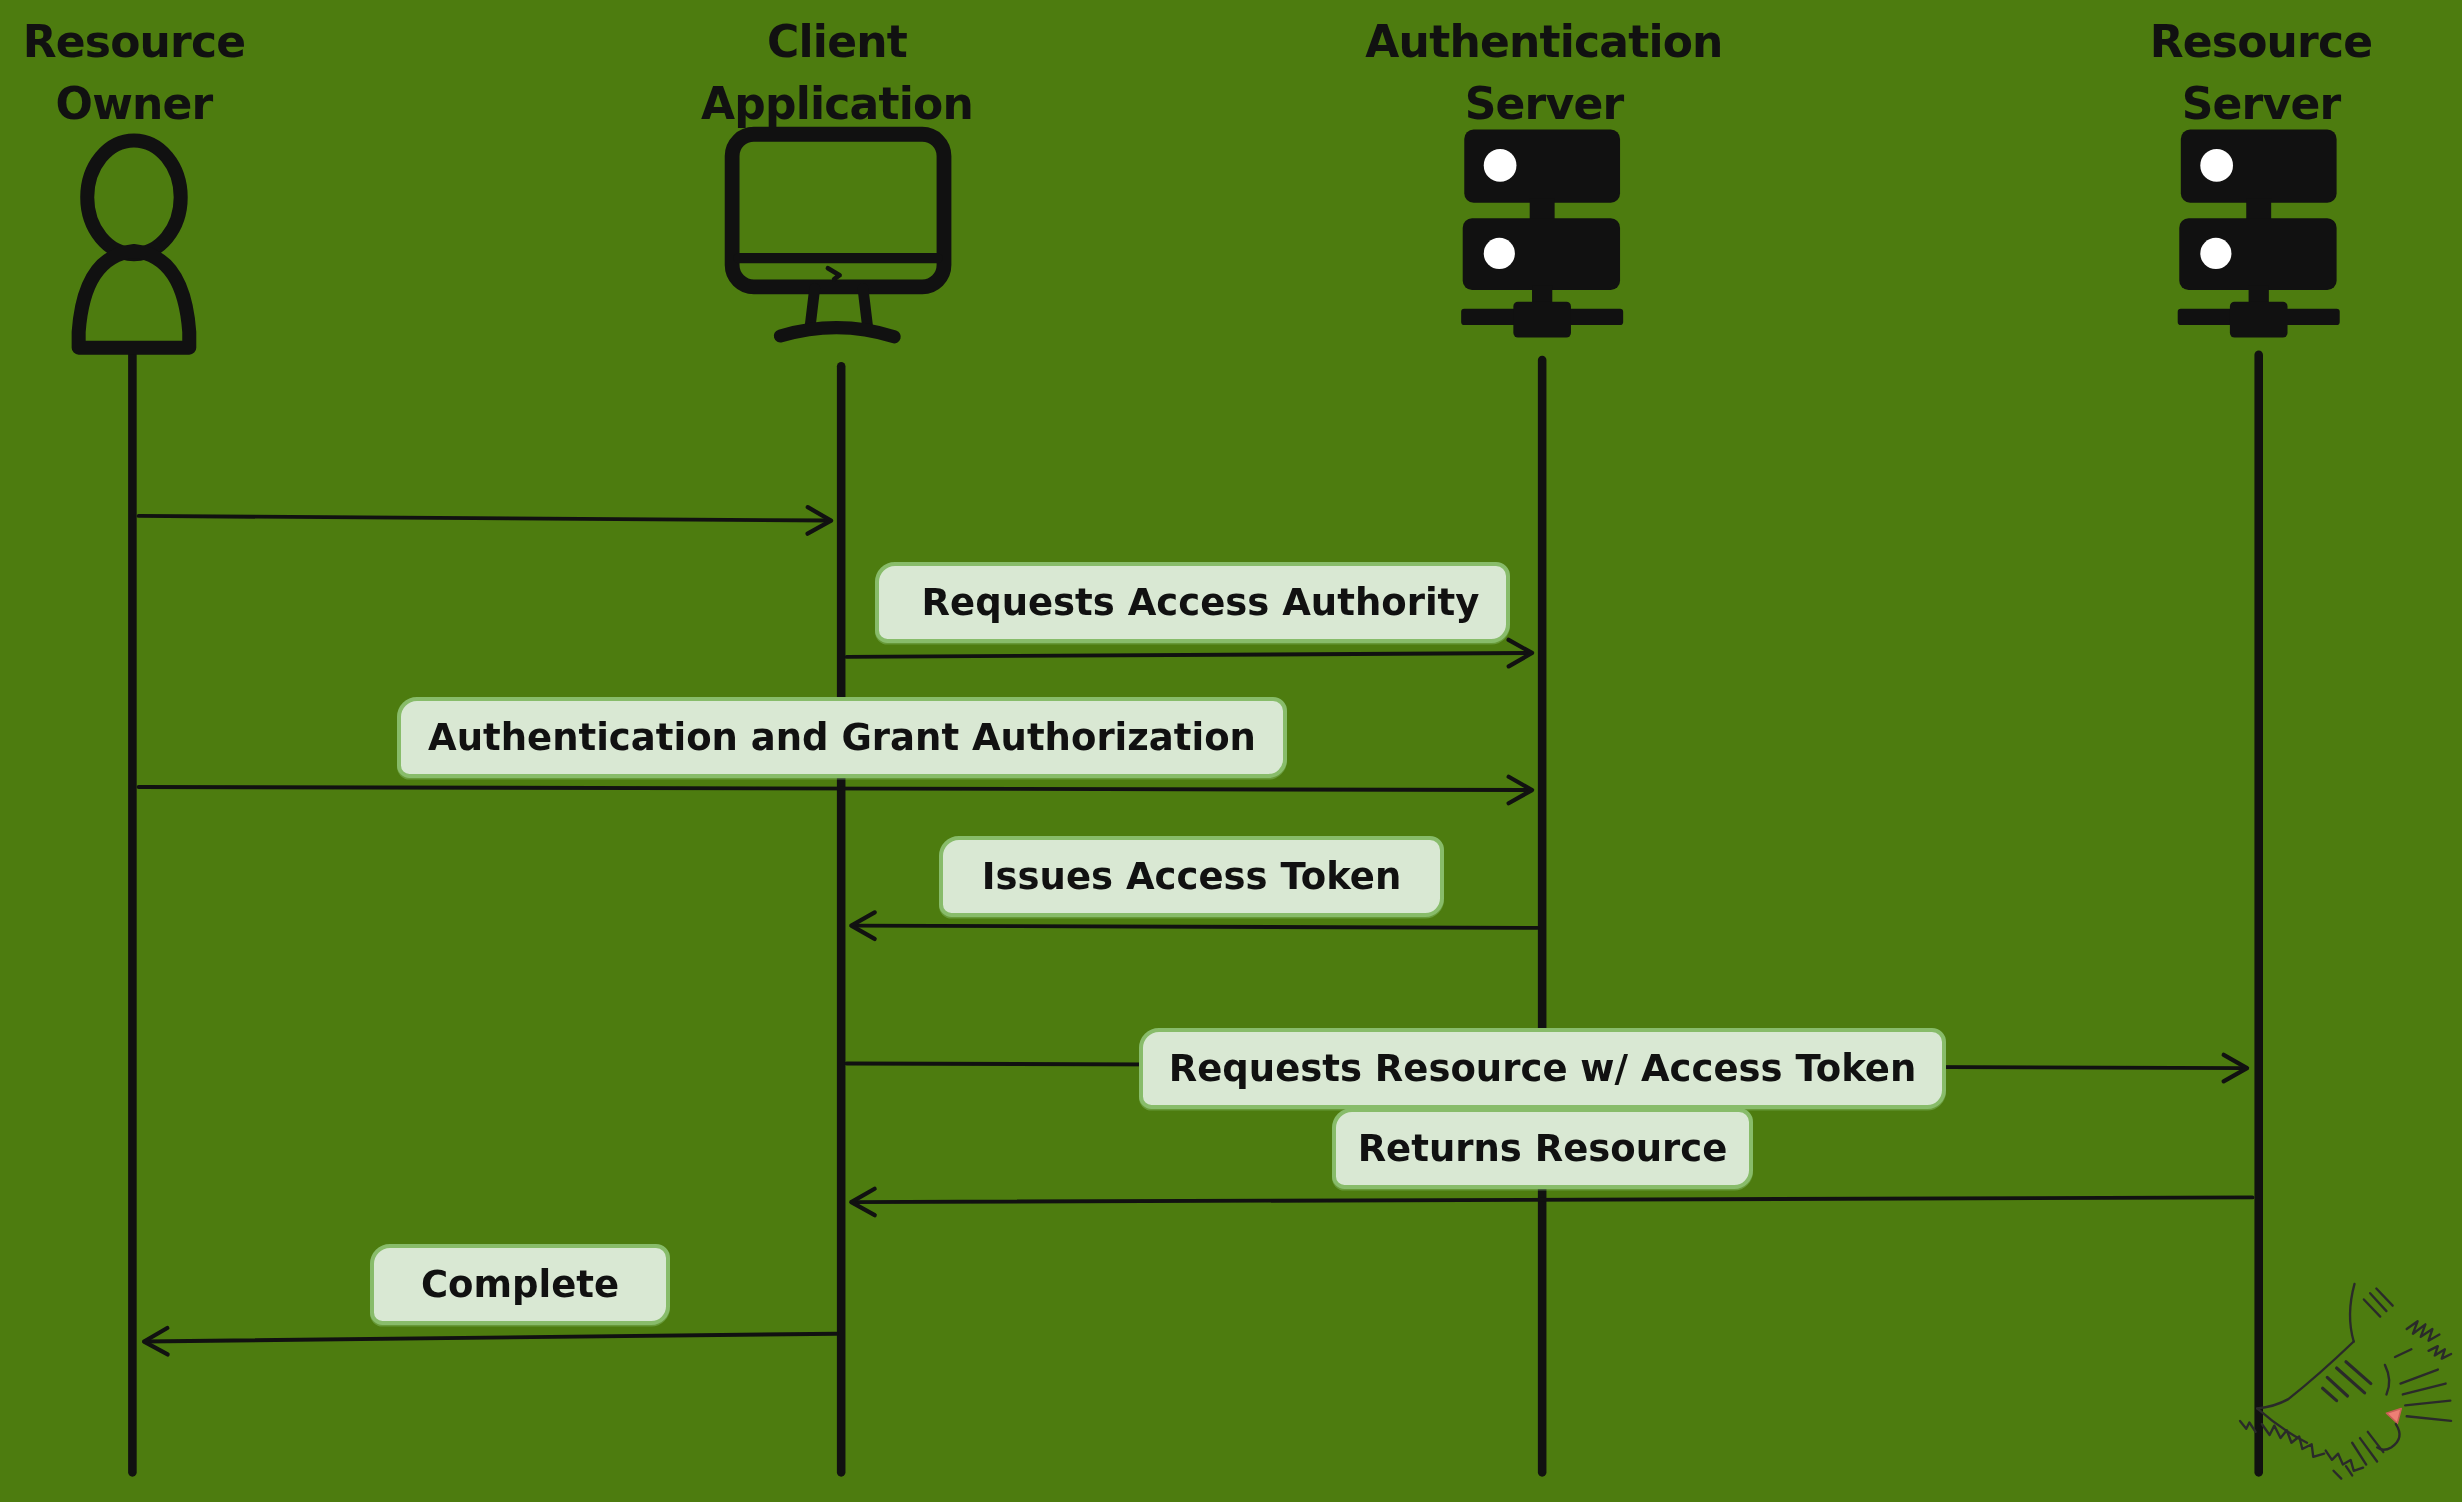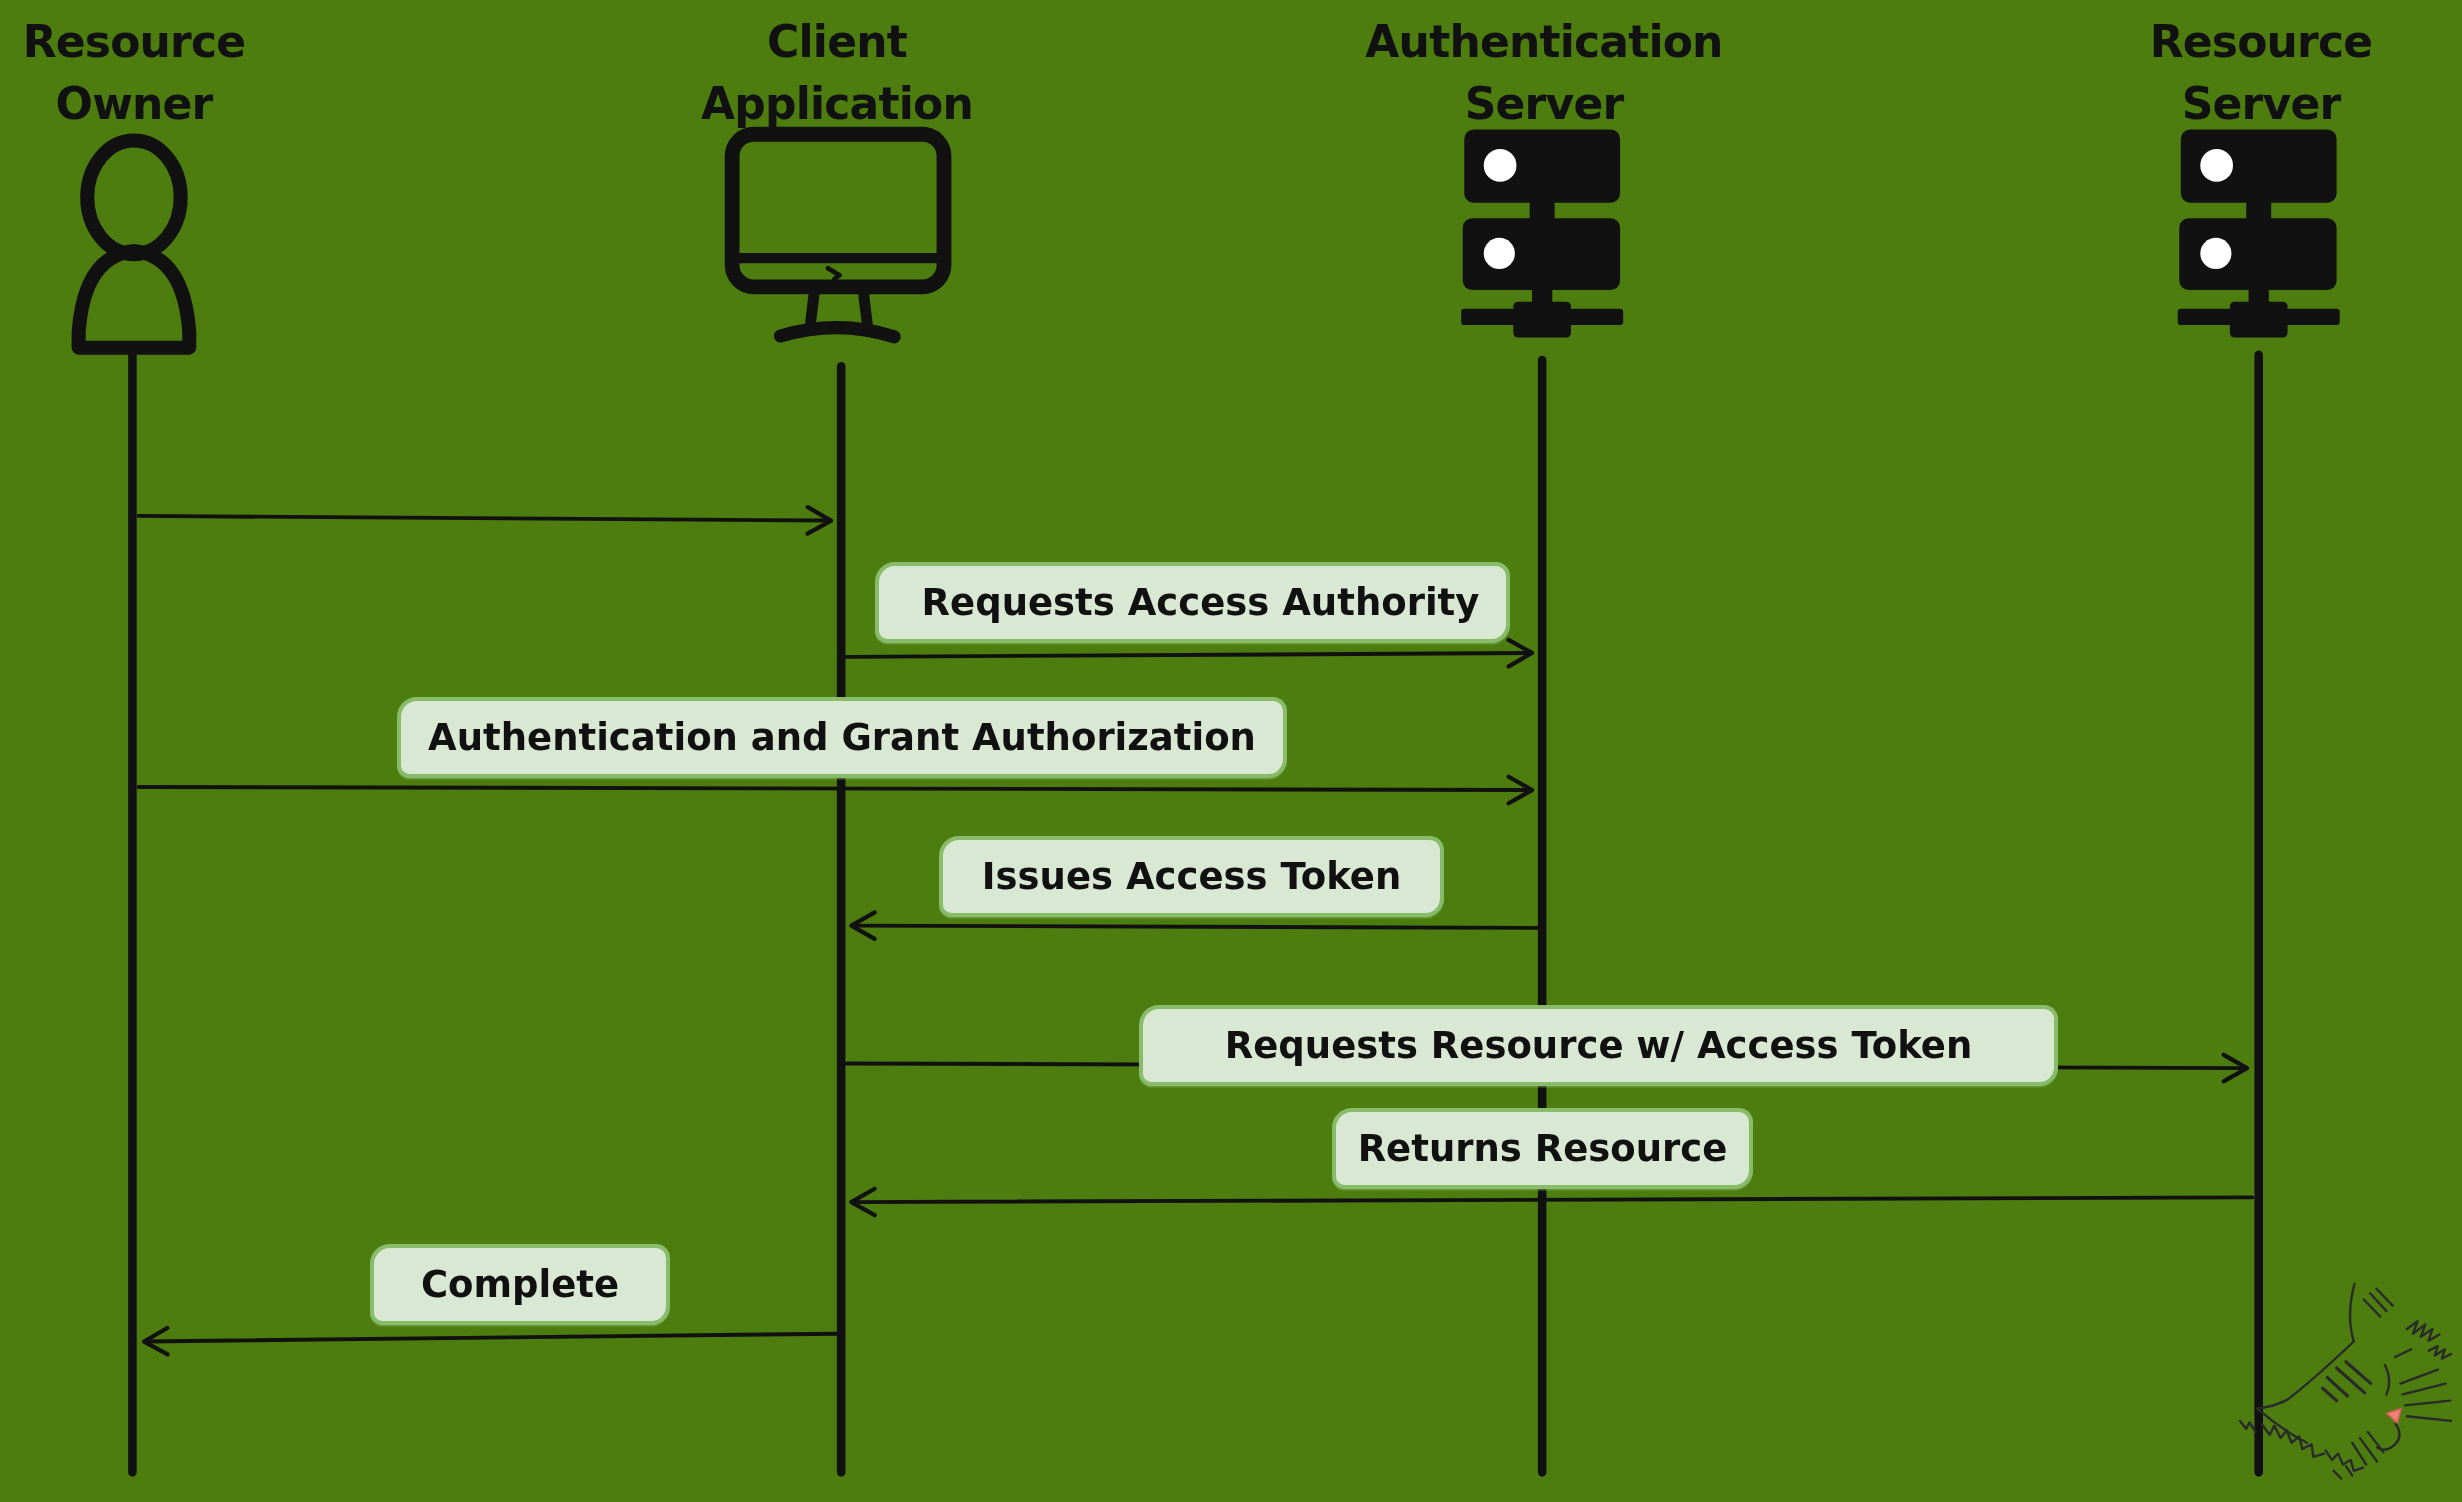--- a/index.html
+++ b/index.html
@@ -116,18 +116,18 @@
     <div>Server</div>
   </div>
   <div class="actor-title" style="left:2261px">
     <div>Resource</div>
     <div>Server</div>
   </div>
 
   <div class="msg" style="left:875px; top:562px;  width:635px;padding-left:16px;">Requests Access Authority</div>
   <div class="msg" style="left:397px;  top:697px;  width:890px;">Authentication and Grant Authorization</div>
   <div class="msg" style="left:939px; top:836px; width:505px;">Issues Access Token</div>
-  <div class="msg" style="left:1139px; top:1005px; width:919px;">Requests Resource w/ Access Token</div>
+  <div class="msg" style="left:1139px; top:1028px; width:807px;">Requests Resource w/ Access Token</div>
   <div class="msg" style="left:1332px; top:1108px; width:421px;">Returns Resource</div>
   <div class="msg" style="left:370px;  top:1244px; width:300px;">Complete</div>
 
 </div>
 
 
 </body></html>

